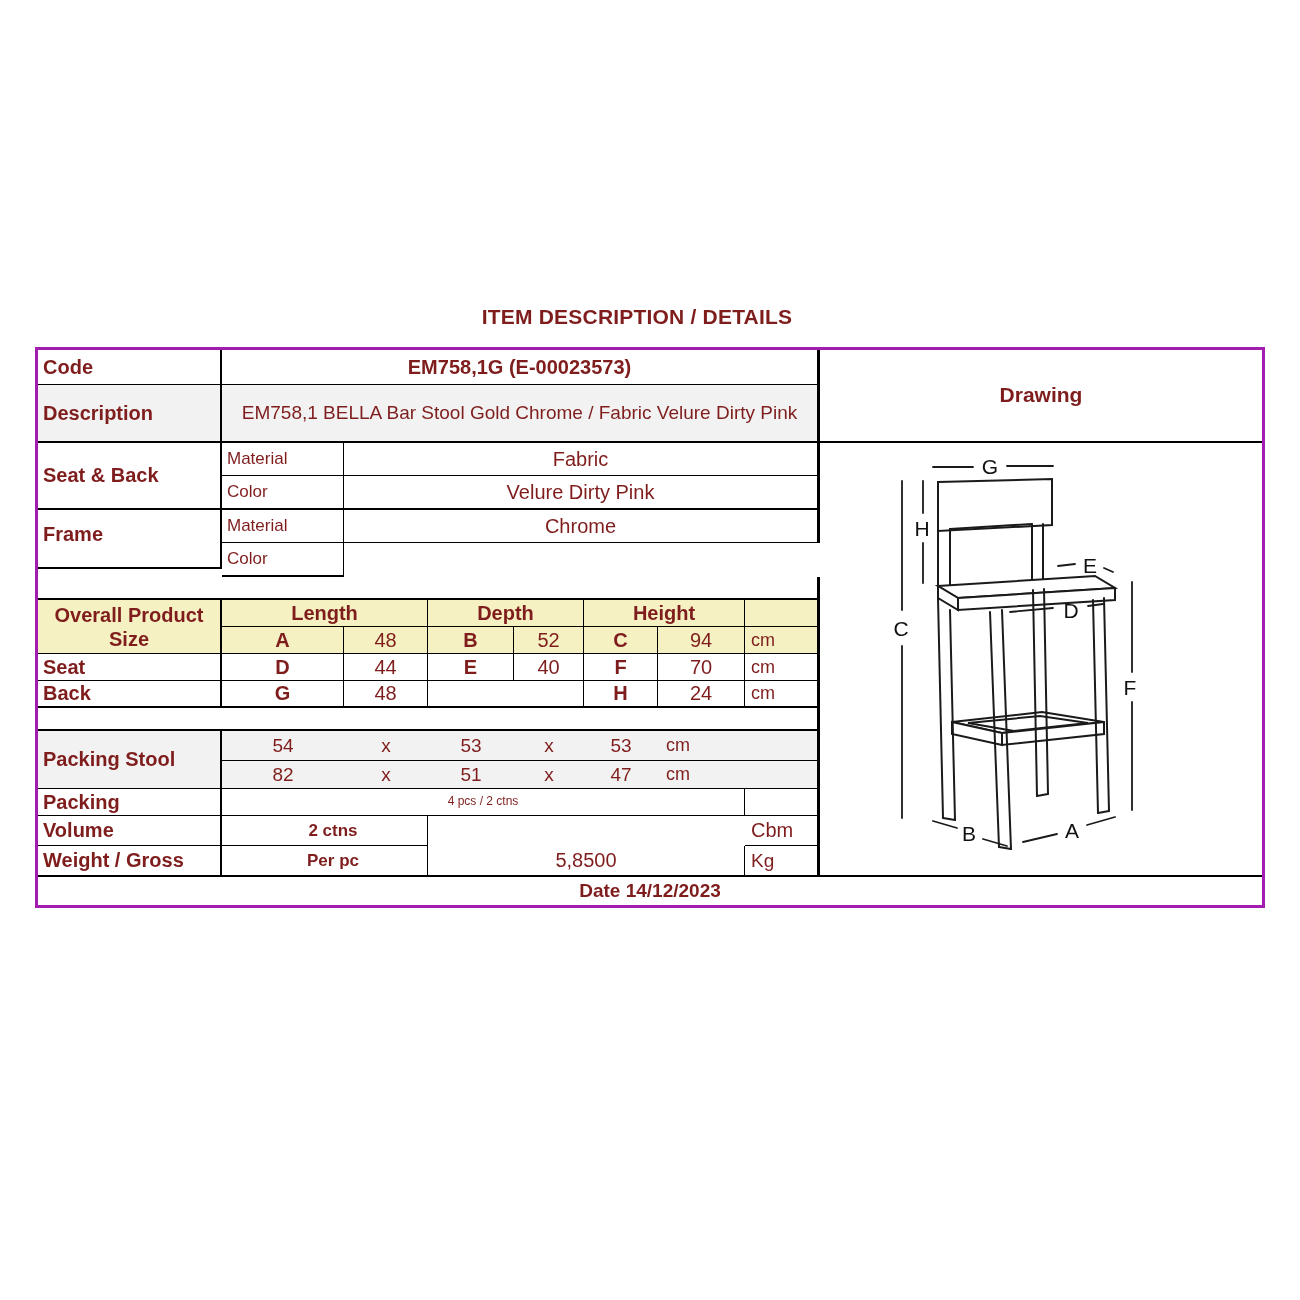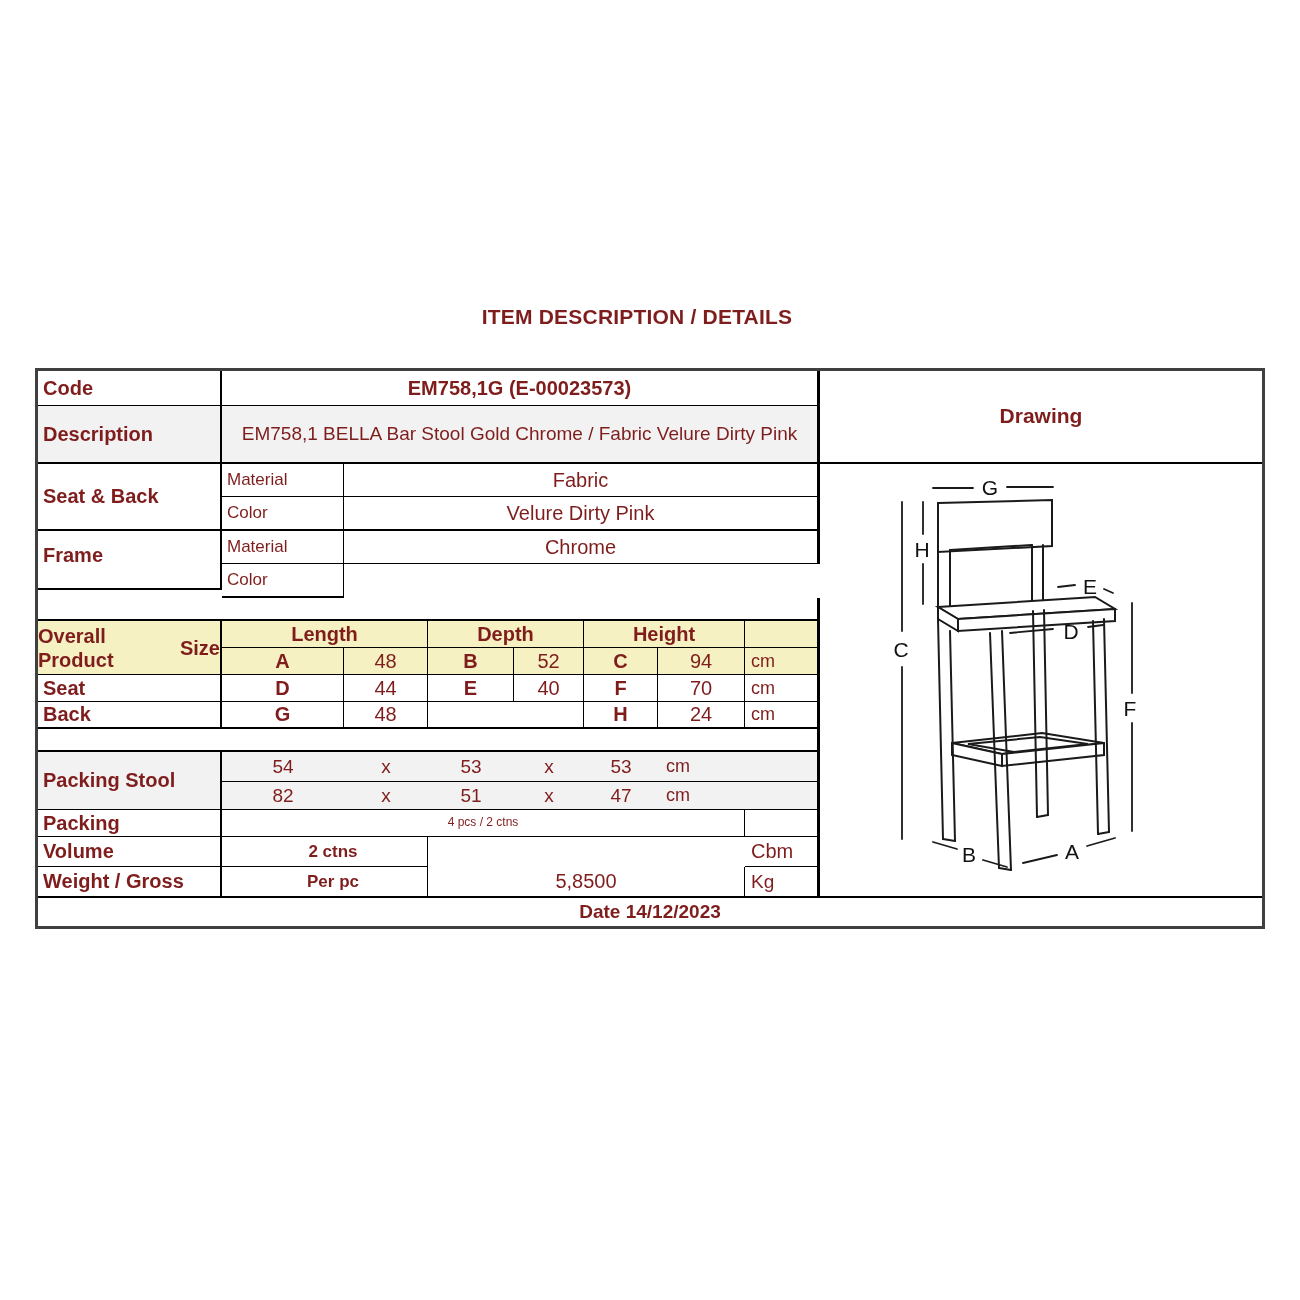--- a/index.html
+++ b/index.html
@@ -1,35 +1,35 @@
 <!DOCTYPE html>
 <html><head>
 <meta charset="utf-8">
 <style>
   html,body{margin:0;padding:0;background:#ffffff;}
   .page{position:relative;width:1300px;height:1300px;background:#fff;
         font-family:"Liberation Sans", sans-serif;color:#7f1d1d;}
   .title{position:absolute;left:0;top:305px;width:1274px;text-align:center;
          font-size:21px;font-weight:700;letter-spacing:.2px;}
   .tbl{position:absolute;left:35px;top:347px;width:1230px;height:561px;
-       border:3px solid #404040;box-sizing:border-box;margin-top:21px;}
+       border:3px solid #a21caf;box-sizing:border-box;}
   .c{position:absolute;box-sizing:border-box;display:flex;align-items:center;
      justify-content:center;border:0 solid #000;font-size:20px;line-height:1.15;
      overflow:hidden;}
   .br1{border-right-width:1.5px}.br2{border-right-width:2px}.br3{border-right-width:3px}
   .bb1{border-bottom-width:1.5px}.bb2{border-bottom-width:2.5px}
   .lab{justify-content:flex-start;padding-left:5px;font-weight:700;}
   .sub{justify-content:flex-start;padding-left:5px;font-size:17px;}
   .bold{font-weight:700;}
   .sm{font-size:17px;font-weight:600;padding-left:17px;}
   .cm{justify-content:flex-start;padding-left:6px;font-size:18px;}
   .gray{background:#F2F2F2;}
   .yellow{background:#F5F1C3;}
   .desc{font-size:19px;text-align:center;padding:0 4px;line-height:26px;}
-  .two-line{flex-direction:row;line-height:24px;justify-content:center;}
+  .two-line{flex-direction:column;line-height:24px;justify-content:center;}
   .pgrid{display:grid;grid-template-columns:122px 84px 86px 70px 74px 160px;
          width:100%;height:100%;align-items:center;font-size:19px;}
   .pgrid span{text-align:center;}
   .pgrid .u{text-align:left;padding-left:8px;font-size:18px;}
   .datecell{font-weight:700;font-size:19px;}
   svg text{font-family:"Liberation Sans", sans-serif;font-size:21px;fill:#111;}
 </style>
 </head>
 <body>
 

